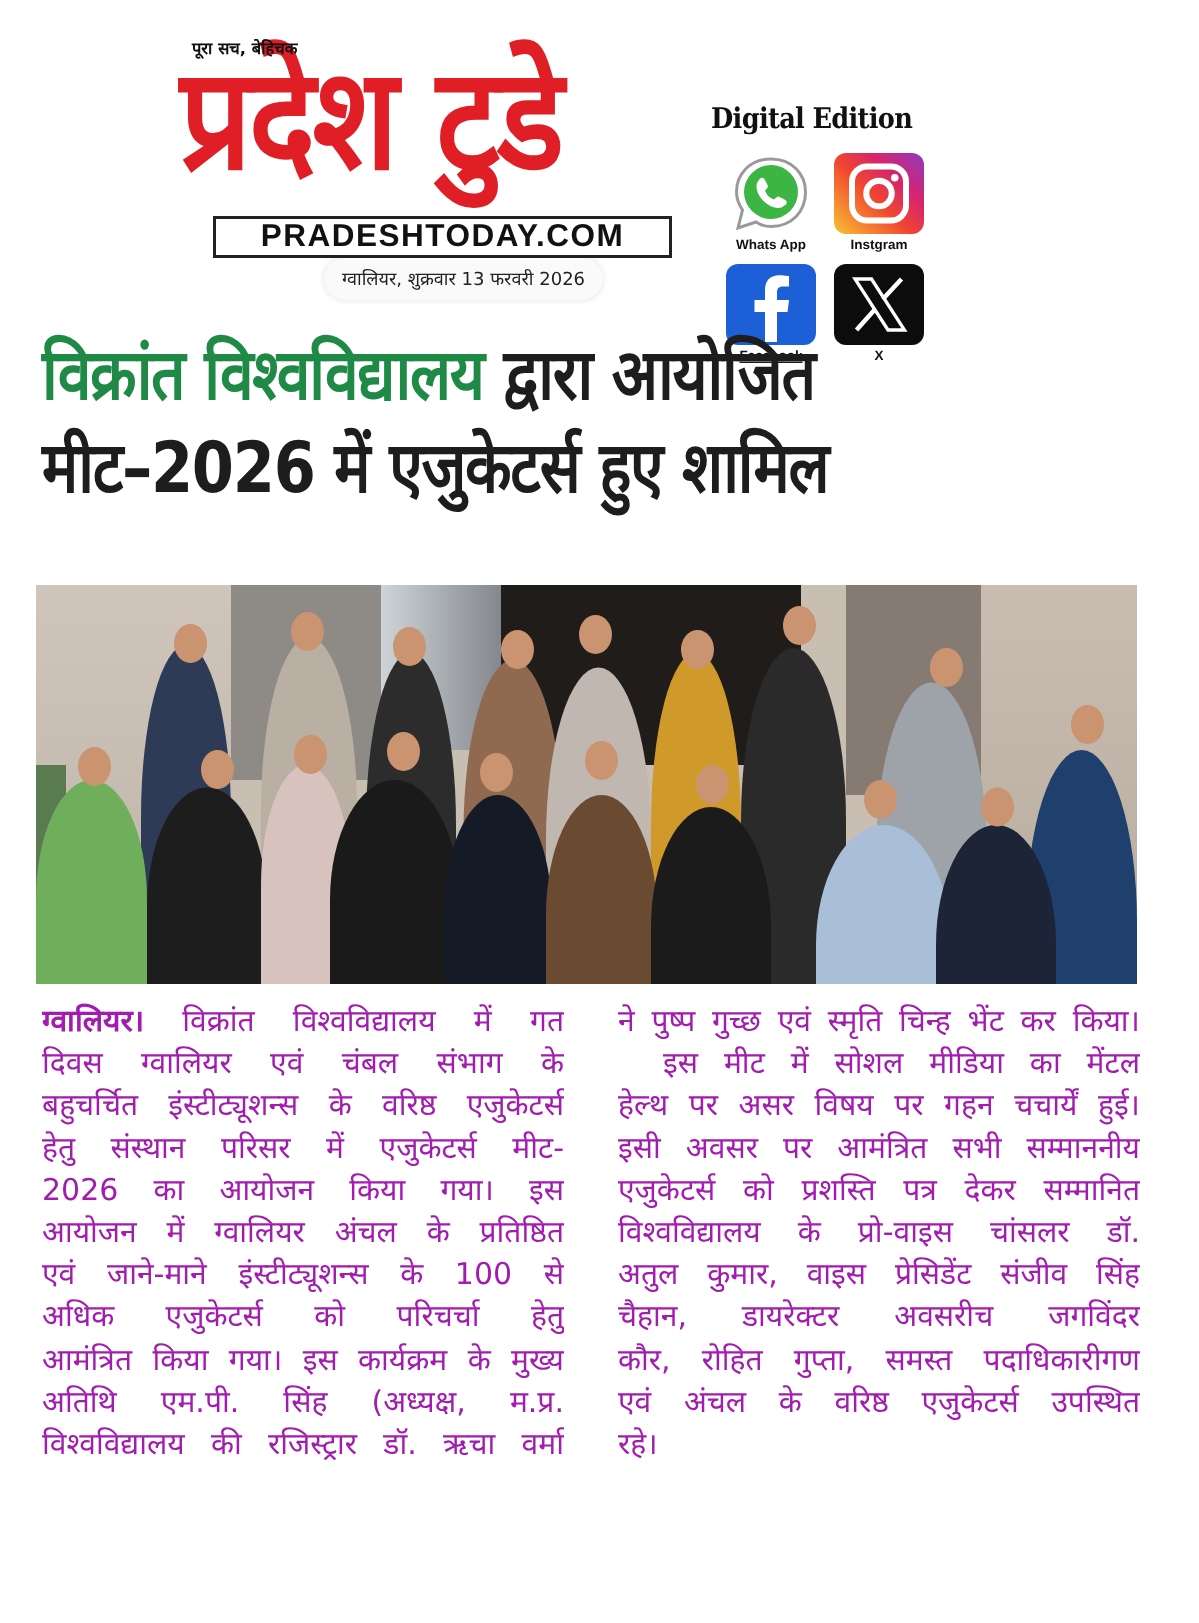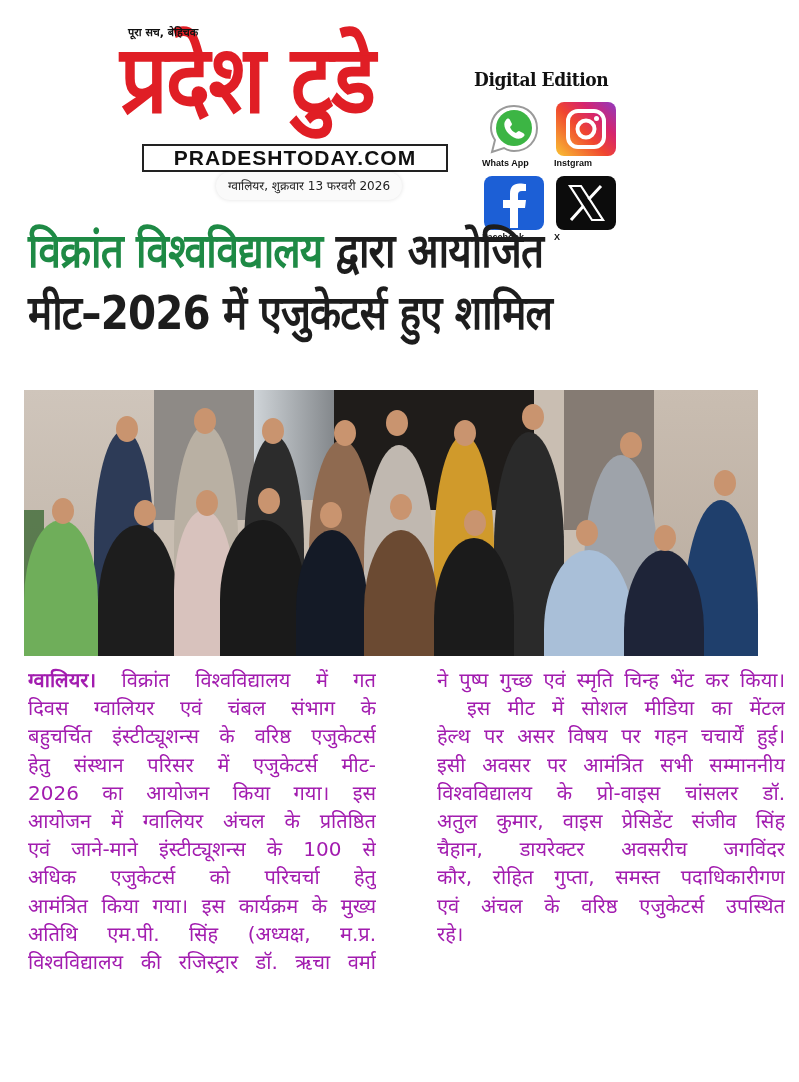--- a/index.html
+++ b/index.html
@@ -39,21 +39,21 @@
     }
 
     
     .digital { position: absolute; left: 470px; top: 28px; width: 170px; height: 180px; margin-top: 40px; }
     .digital-title {
       position: absolute; left: 4px; top: 0;
       font-family: "DejaVu Serif", serif; font-weight: bold;
       font-size: 19px; color: #111; letter-spacing: -0.5px;
       transform: scaleX(0.9); transform-origin: left top; white-space: nowrap;
     }
-    .social { position: absolute; width: 64px; }
+    .social { position: absolute; width: 64px; text-align: center; }
     .social .icon-box {
       width: 60px; height: 54px; margin: 0 auto; border-radius: 8px;
       display: flex; align-items: center; justify-content: center;
     }
     .social .lbl {
       font-family: "Liberation Sans", sans-serif; font-weight: bold;
       font-size: 9px; color: #111; margin-top: 2px; white-space: nowrap;
     }
     .s-whatsapp { left: 12px; top: 34px; }
     .s-instagram { left: 84px; top: 34px; }
@@ -92,21 +92,21 @@
     
     .col {
       position: absolute; top: 666px; width: 348px;
       font-family: "DejaVu Sans", sans-serif;
       font-size: 20px; line-height: 28.2px; color: #a21caf;
       text-align: justify; text-align-last: justify;
     }
     .col .ln { display: block; white-space: nowrap; text-align-last: justify; text-align: justify; height: 28.2px; overflow: hidden; }
     .col .ln.last { text-align-last: left; }
     .col-left { left: 28px; }
-    .col-right { left: 412px; margin-left: 25px; }
+    .col-right { left: 412px; }
     .dateline-strong { font-weight: bold; }
     .indent { padding-left: 30px; }
   </style>
 </head>
 <body>
 
 <div class="page">
 
   <div class="masthead">
     <div class="logo-title">प्रदेश टुडे</div>
@@ -226,20 +226,21 @@
     <span class="ln">आमंत्रित किया गया। इस कार्यक्रम के मुख्य</span>
     <span class="ln">अतिथि एम.पी. सिंह (अध्यक्ष, म.प्र.</span>
     <span class="ln">विश्वविद्यालय की रजिस्ट्रार डॉ. ऋचा वर्मा</span>
   </div>
 
   <div class="col col-right">
     <span class="ln">ने पुष्प गुच्छ एवं स्मृति चिन्ह भेंट कर किया।</span>
     <span class="ln indent">इस मीट में सोशल मीडिया का मेंटल</span>
     <span class="ln">हेल्थ पर असर विषय पर गहन चचार्यें हुई।</span>
     <span class="ln">इसी अवसर पर आमंत्रित सभी सम्माननीय</span>
+    <span class="ln">एजुकेटर्स को प्रशस्ति पत्र देकर सम्मानित</span>
     <span class="ln">विश्वविद्यालय के प्रो-वाइस चांसलर डॉ.</span>
     <span class="ln">अतुल कुमार, वाइस प्रेसिडेंट संजीव सिंह</span>
     <span class="ln">चैहान, डायरेक्टर अवसरीच जगविंदर</span>
     <span class="ln">कौर, रोहित गुप्ता, समस्त पदाधिकारीगण</span>
     <span class="ln">एवं अंचल के वरिष्ठ एजुकेटर्स उपस्थित</span>
     <span class="ln last">रहे।</span>
   </div>
 </div>
 
 </body></html>

